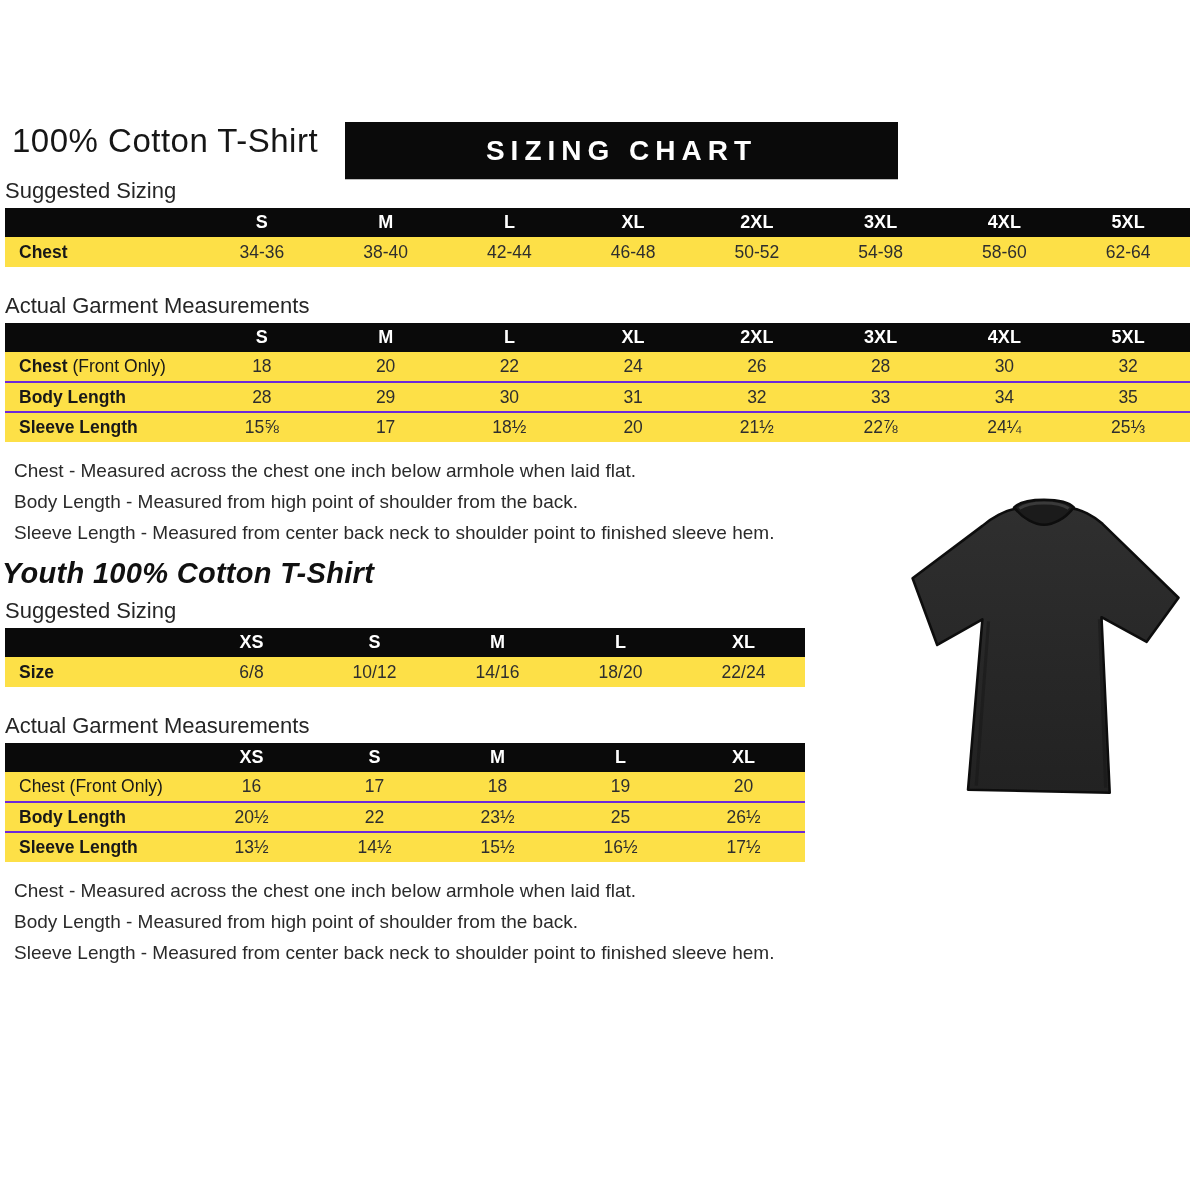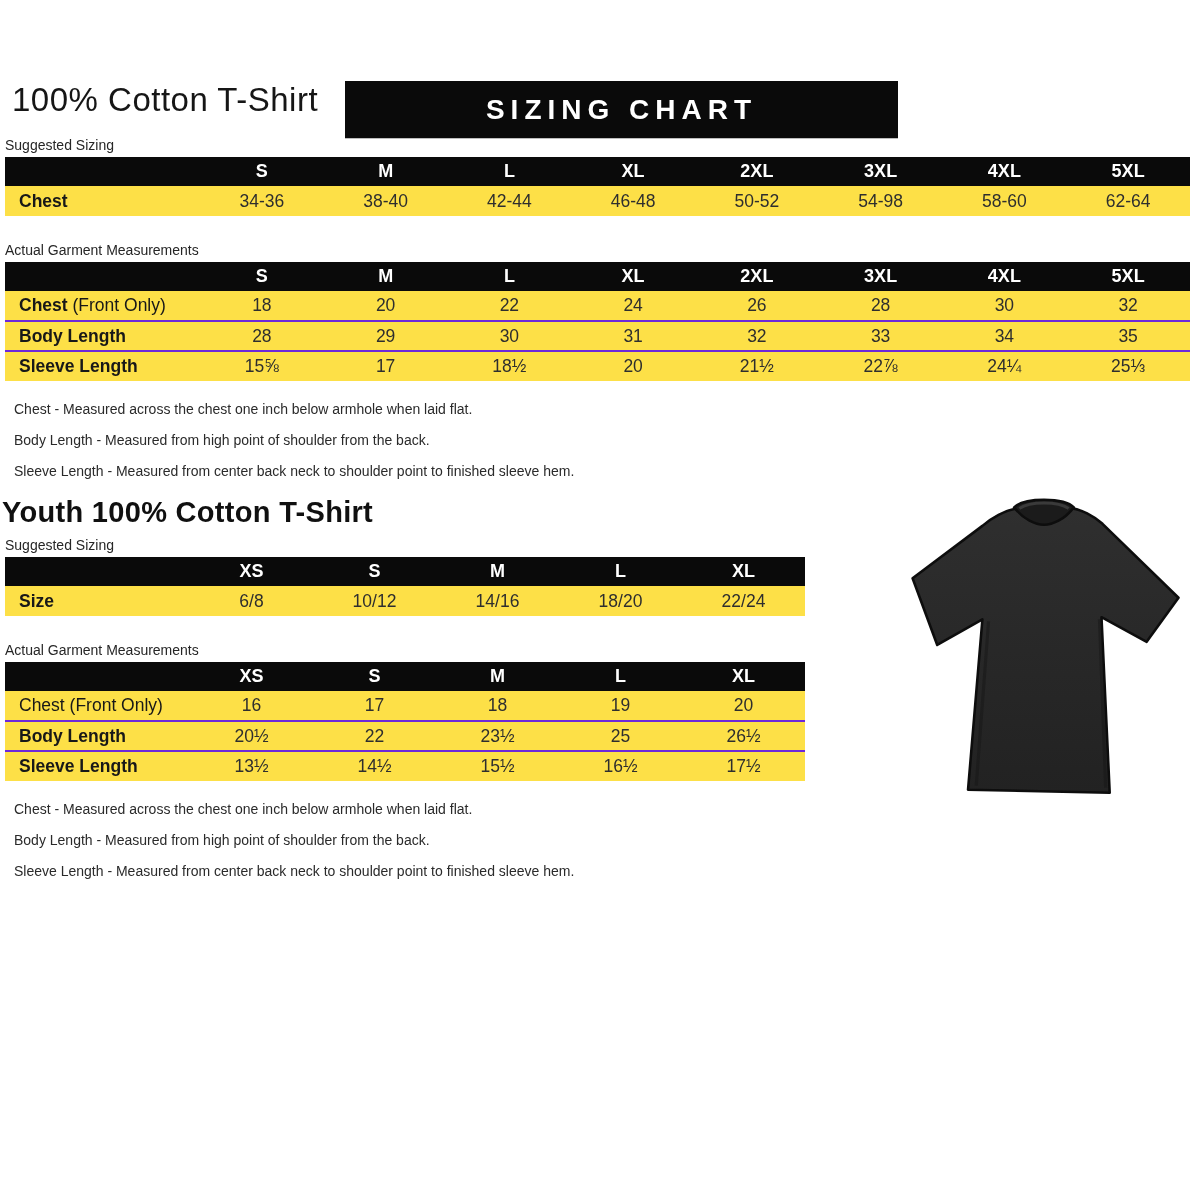--- a/index.html
+++ b/index.html
@@ -5,65 +5,65 @@
   * { box-sizing: border-box; margin: 0; padding: 0; }
   html, body { background: #ffffff; }
   body { font-family: "Liberation Sans", sans-serif; color: #1c1c1c; }
 
   .canvas {
     position: relative;
     width: 1200px;
     height: 1200px;
     background: #ffffff;
     overflow: hidden;
-    padding-top: 79px;
+    padding-top: 120px;
   }
 
   
   .header-block { position: relative; height: 48px; margin-left: 12px; }
   .page-title {
     position: absolute; left: 0; top: 2px;
     font-size: 33px; font-weight: 400; color: #161616;
     letter-spacing: 0.5px; white-space: nowrap;
   }
   .banner {
     position: absolute; left: 333px; top: 2px;
     width: 553px; height: 57px;
     background: #0a0a0a;
     display: flex; align-items: center; justify-content: center;
     color: #ffffff; font-weight: bold; font-size: 28px; letter-spacing: 6px;
     box-shadow: 0 1px 0 #bdbdbd;
   }
 
   .section { margin-left: 5px; }
-  .section-label { font-size: 14px; color: #262626; }
+  .section-label { font-size: 22px; color: #262626; }
 
   table.sizing { border-collapse: collapse; table-layout: fixed; }
   table.adult { width: 1185px; }
   table.youth { width: 800px; }
   table.sizing th {
     background: #0a0a0a; color: #ffffff; font-weight: bold;
     font-size: 18px; height: 29px; text-align: center; padding: 0;
   }
   table.sizing th.corner { background: #0a0a0a; }
   table.sizing td {
     height: 30px; font-size: 17.5px; color: #2e2e2e;
     text-align: center; padding: 0; background: #fde047;
   }
   table.sizing td.rowlabel { text-align: left; padding-left: 14px; color: #181818; }
   .lbl-bold { font-weight: bold; }
   .lbl-plain { font-weight: normal; }
   table.sizing tr.sep td { border-top: 2px solid #6d28d9; }
 
   .notes { margin: 13px 0 0 14px; }
-  .note-line { font-size: 14px; line-height: 31px; color: #2a2a2a; }
+  .note-line { font-size: 19px; line-height: 31px; color: #2a2a2a; }
 
   .youth-title {
     margin: 9px 0 0 2px;
-    font-size: 29px; font-weight: bold; color: #101010; letter-spacing: 0.3px;
+    font-size: 29px; font-weight: bold; color: #101010; letter-spacing: 0.3px; font-style: italic;
   }
 
   .gap4  { margin-top: 4px; }
   .gap8  { margin-top: 8px; }
   .gap10 { margin-top: 10px; }
   .gap26 { margin-top: 26px; }
 
   
   .tshirt-wrap { position: absolute; left: 890px; top: 487px; width: 308px; height: 320px; }
   .tshirt-wrap svg { width: 100%; height: 100%; }

